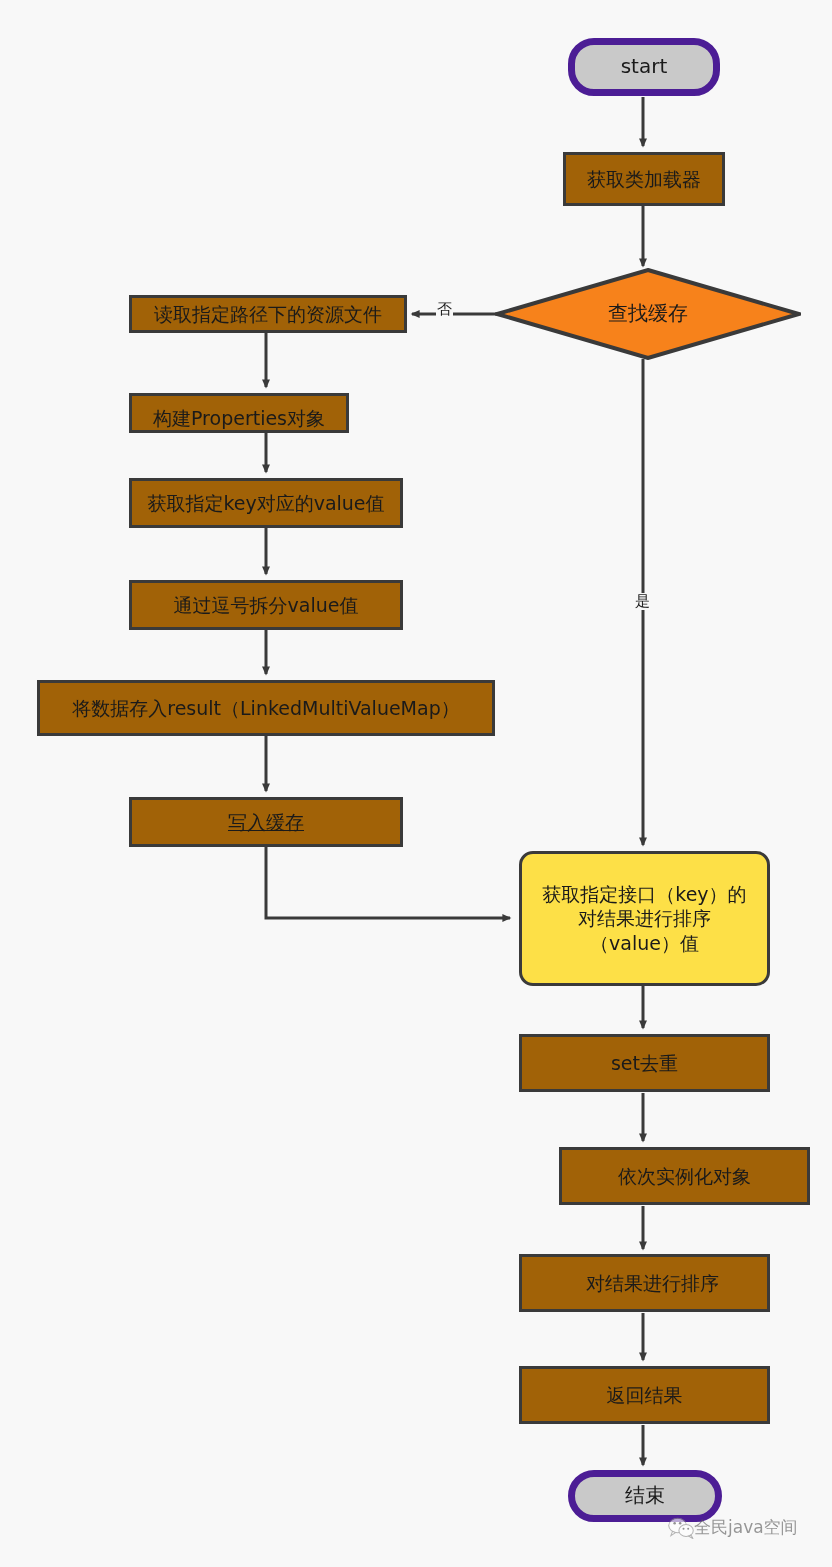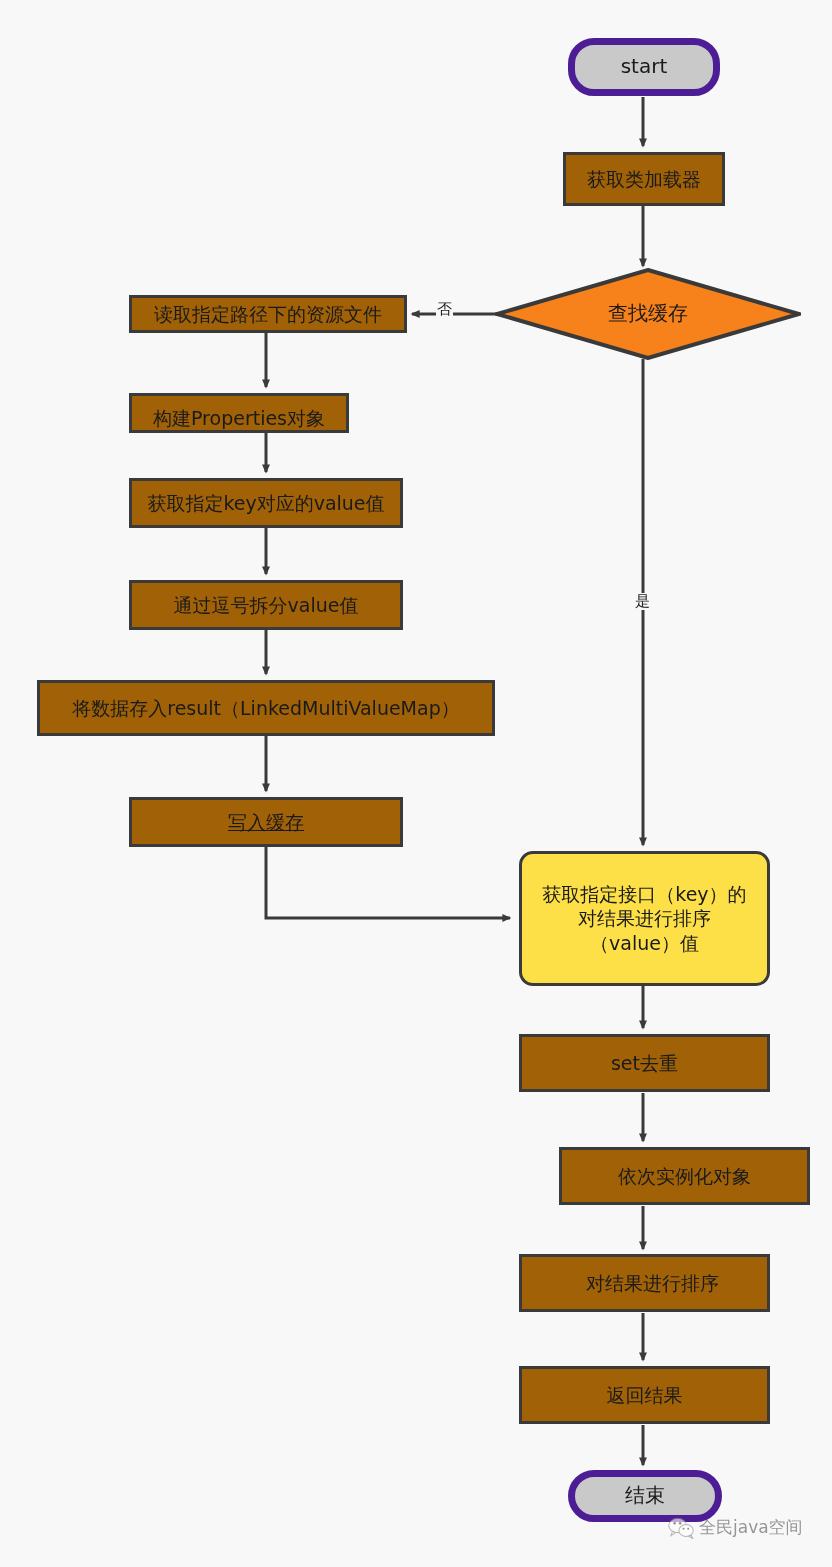--- a/index.html
+++ b/index.html
@@ -70,21 +70,20 @@
     font-size: 15px;
     color: #1a1a1a;
     padding: 0 1px;
     line-height: 1.1;
     z-index: 3;
   }
   .watermark {
     position: absolute;
     display: flex;
     align-items: center;
-    gap: 5px;
     opacity: 0.62;
     z-index: 4;
   }
   .watermark .wm-text {
     font-size: 17px;
     color: #5a5a5a;
     white-space: nowrap;
   }
   .wm-logo {
     width: 26px;

